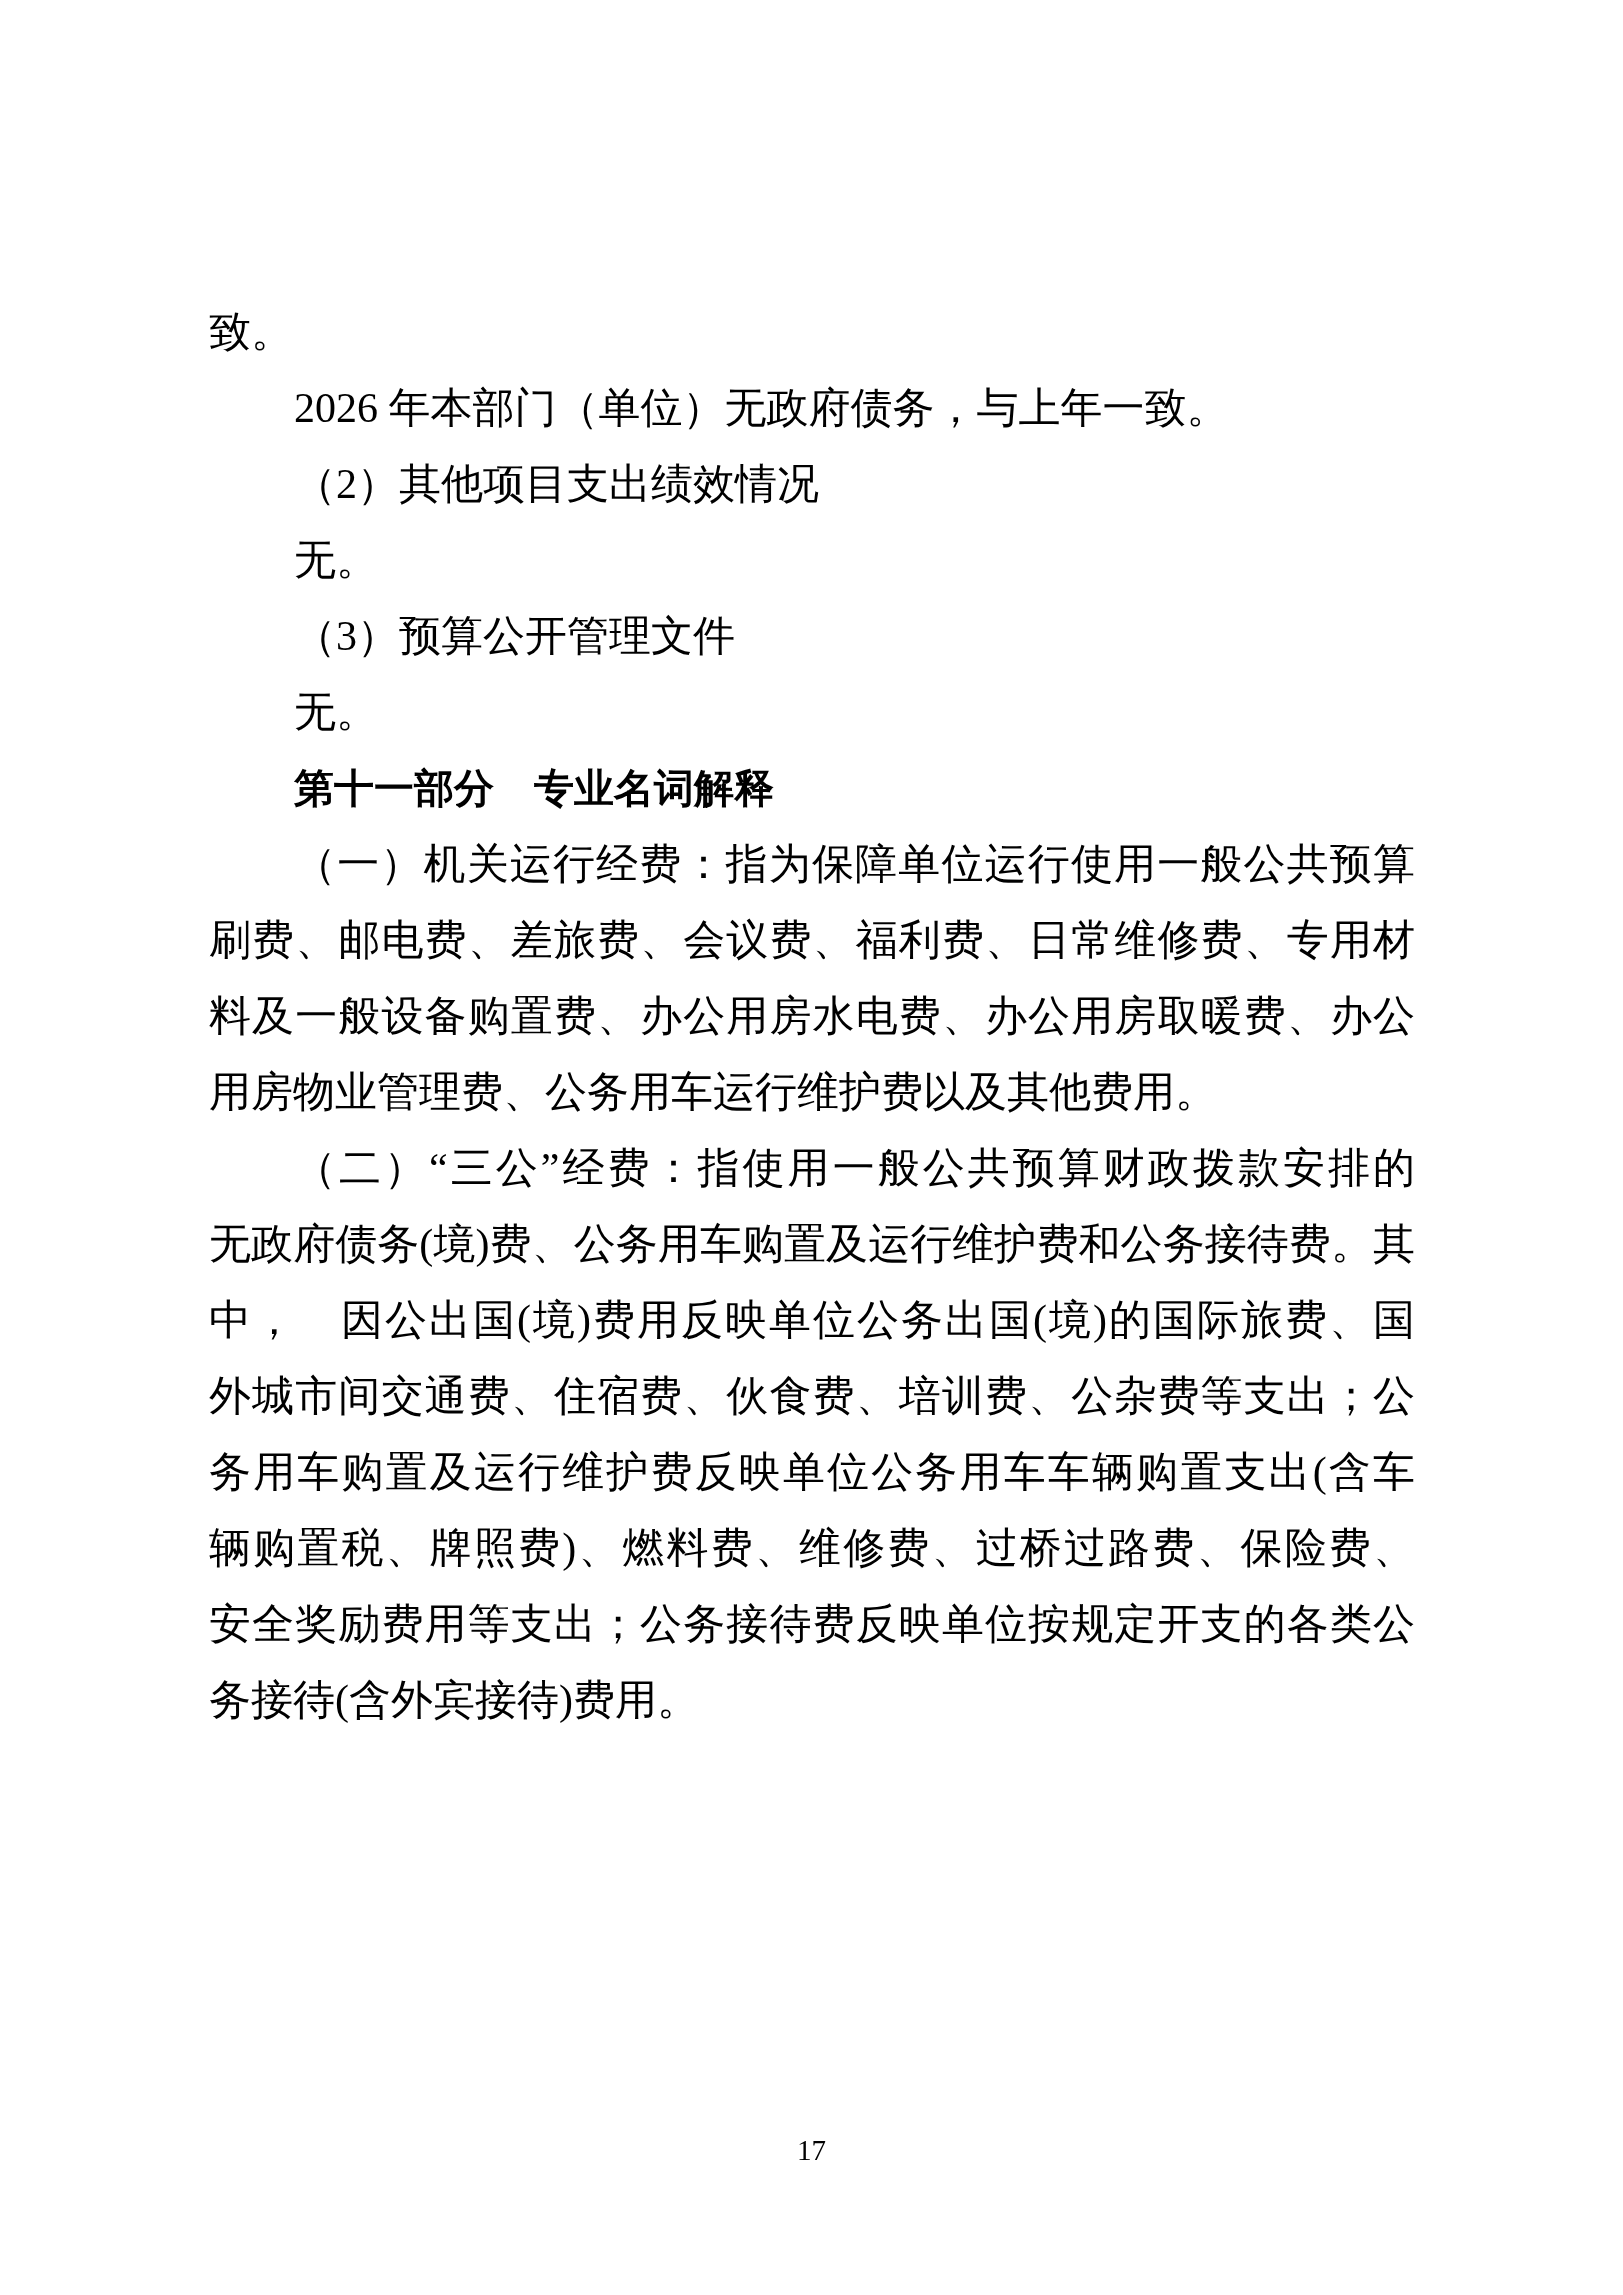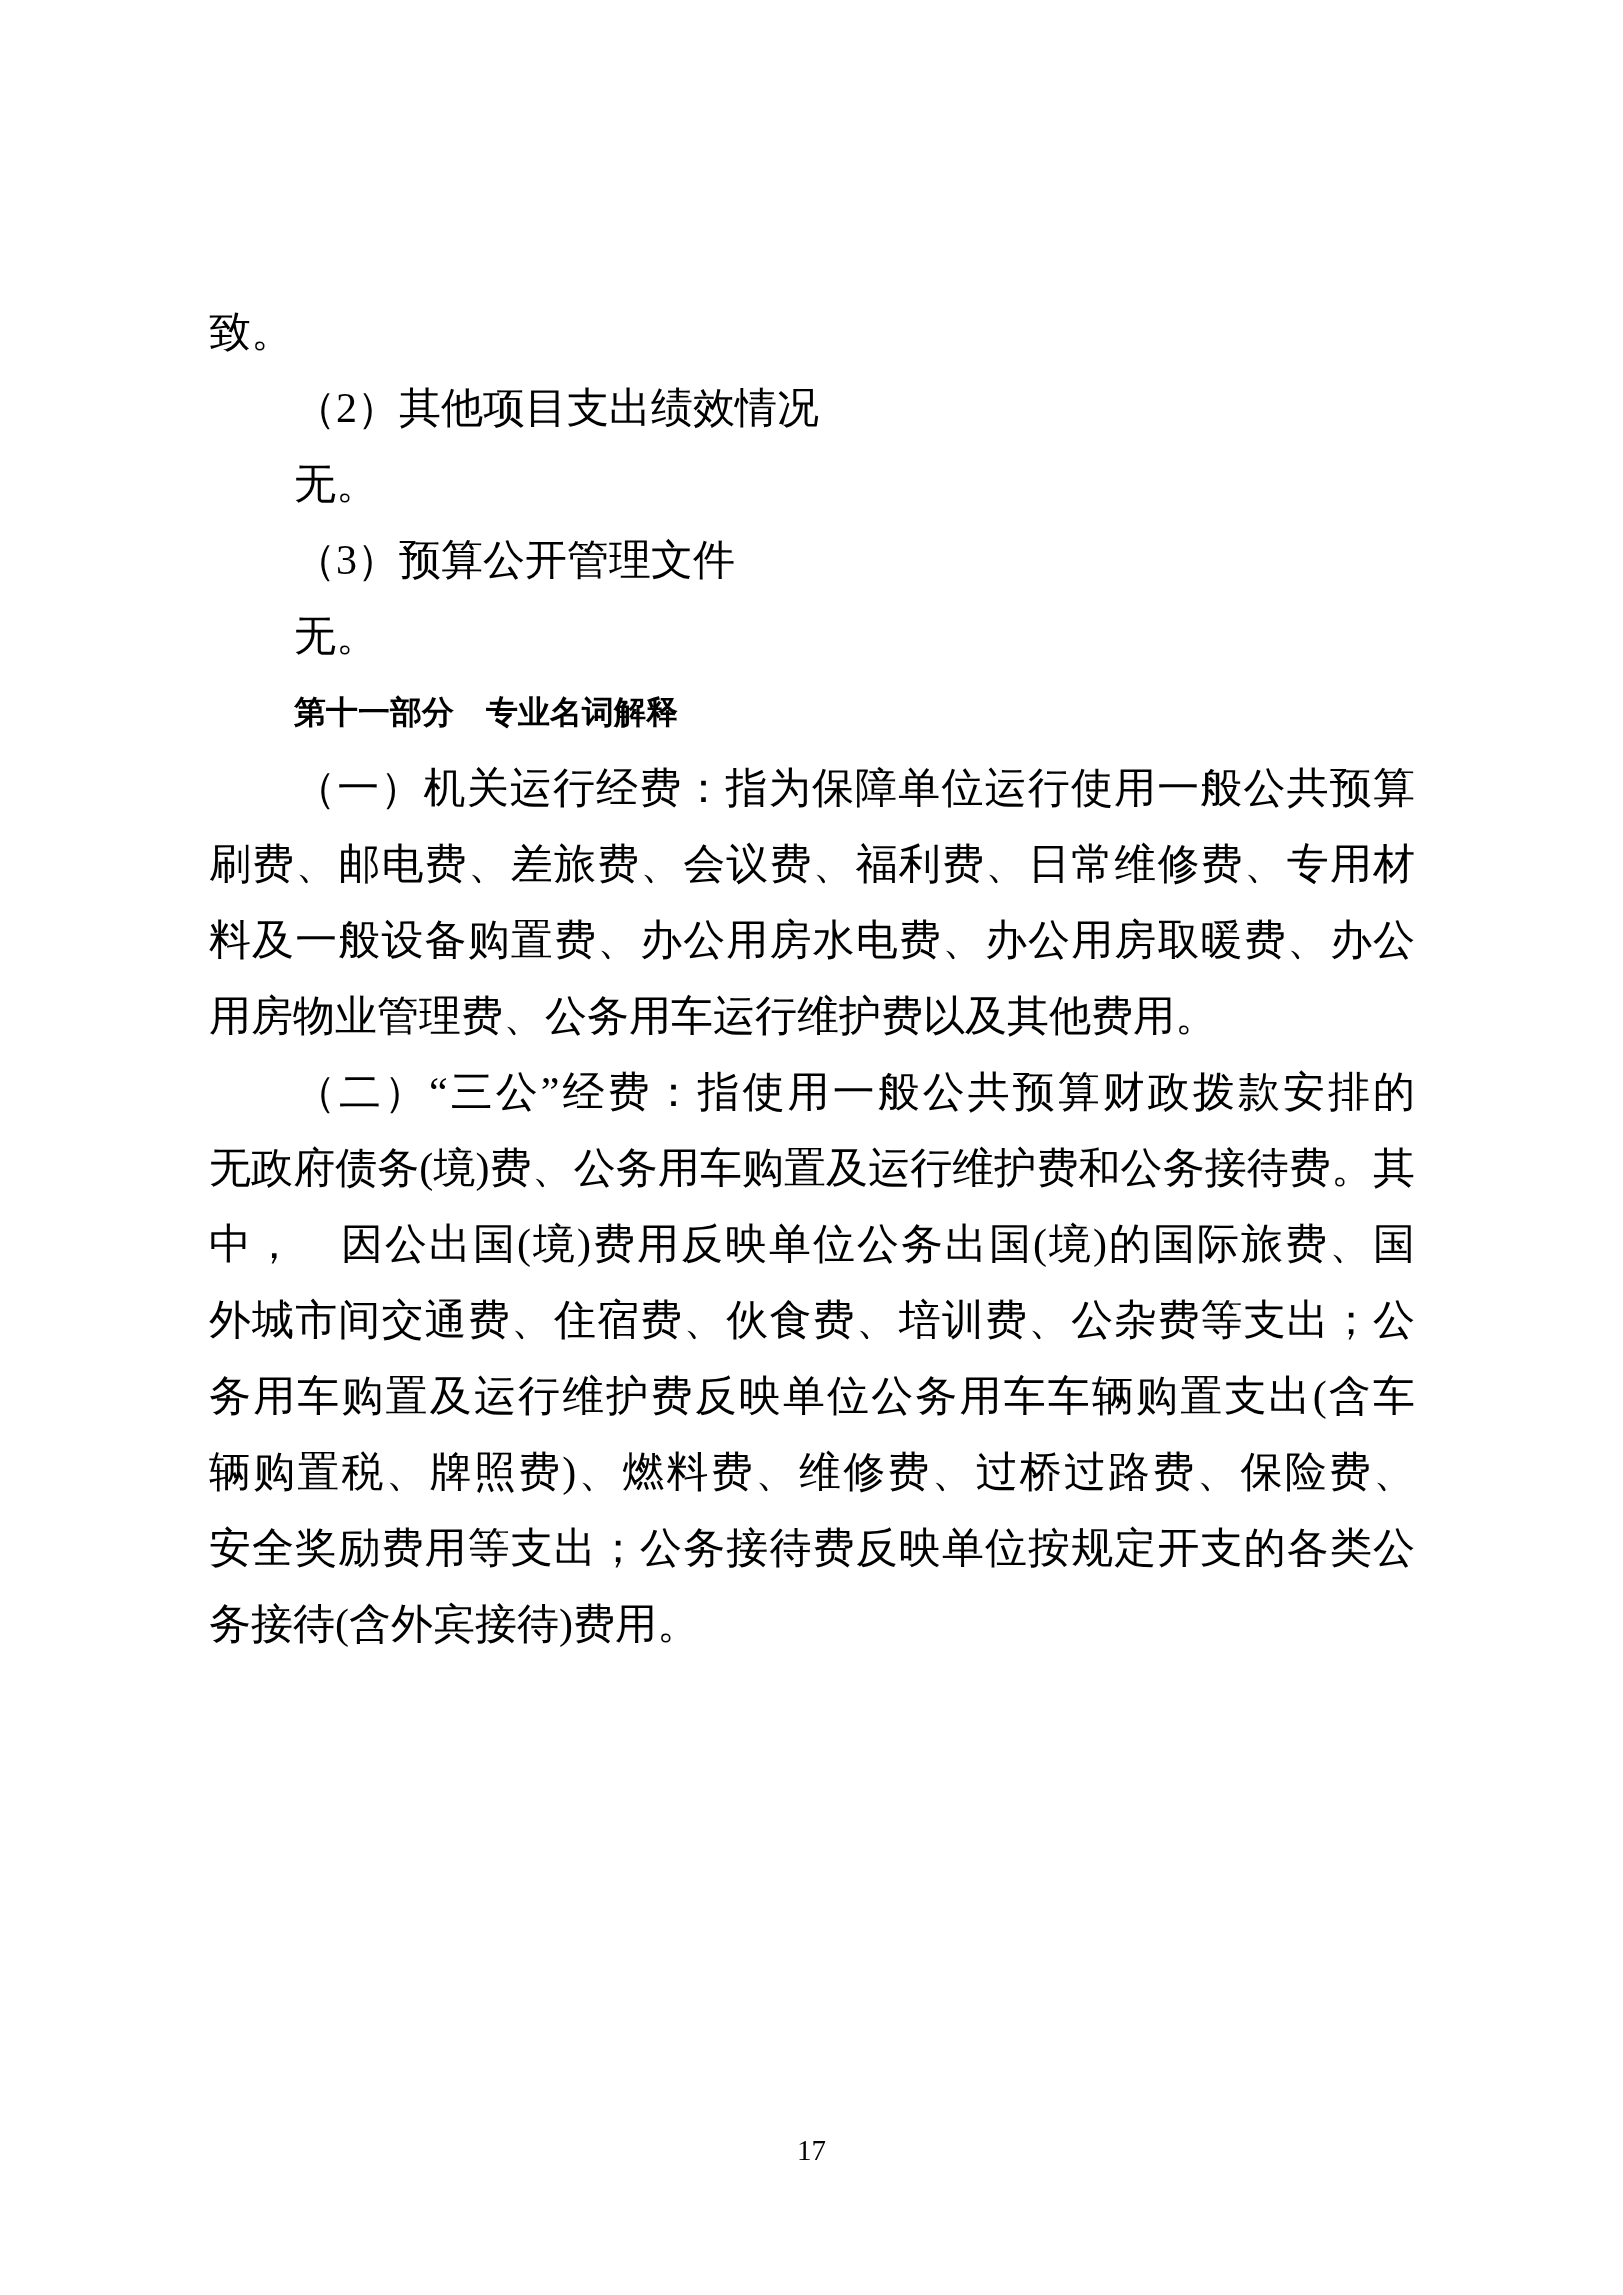--- a/index.html
+++ b/index.html
@@ -31,40 +31,41 @@
     overflow: visible;
   }
   .ind { text-indent: 85px; }
   .j {
     text-align: justify;
     text-align-last: justify;
   }
   .heading {
     font-family: "Liberation Sans", "DejaVu Sans", sans-serif;
     font-weight: bold;
-    font-size: 32px;
+    font-size: 40px;
   }
   .pageno {
     position: absolute;
     top: 2131px;
     left: 0;
     width: 100%;
     text-align: center;
     font-family: "Liberation Serif", "DejaVu Serif", serif;
     font-size: 29px;
     line-height: 38px;
     color: #000000;
   }
 </style>
 </head>
 <body>
 
 <div class="page">
   <div class="content">
     <div class="line">致。</div>
+    <div class="line ind">2026 年本部门（单位）无政府债务，与上年一致。</div>
     <div class="line ind">（2）其他项目支出绩效情况</div>
     <div class="line ind">无。</div>
     <div class="line ind">（3）预算公开管理文件</div>
     <div class="line ind">无。</div>
     <div class="line ind heading">第十一部分　专业名词解释</div>
     <div class="line ind j">（一）机关运行经费：指为保障单位运行使用一般公共预算</div>
     <div class="line j">刷费、邮电费、差旅费、会议费、福利费、日常维修费、专用材</div>
     <div class="line j">料及一般设备购置费、办公用房水电费、办公用房取暖费、办公</div>
     <div class="line">用房物业管理费、公务用车运行维护费以及其他费用。</div>
     <div class="line ind j">（二）“三公”经费：指使用一般公共预算财政拨款安排的</div>

